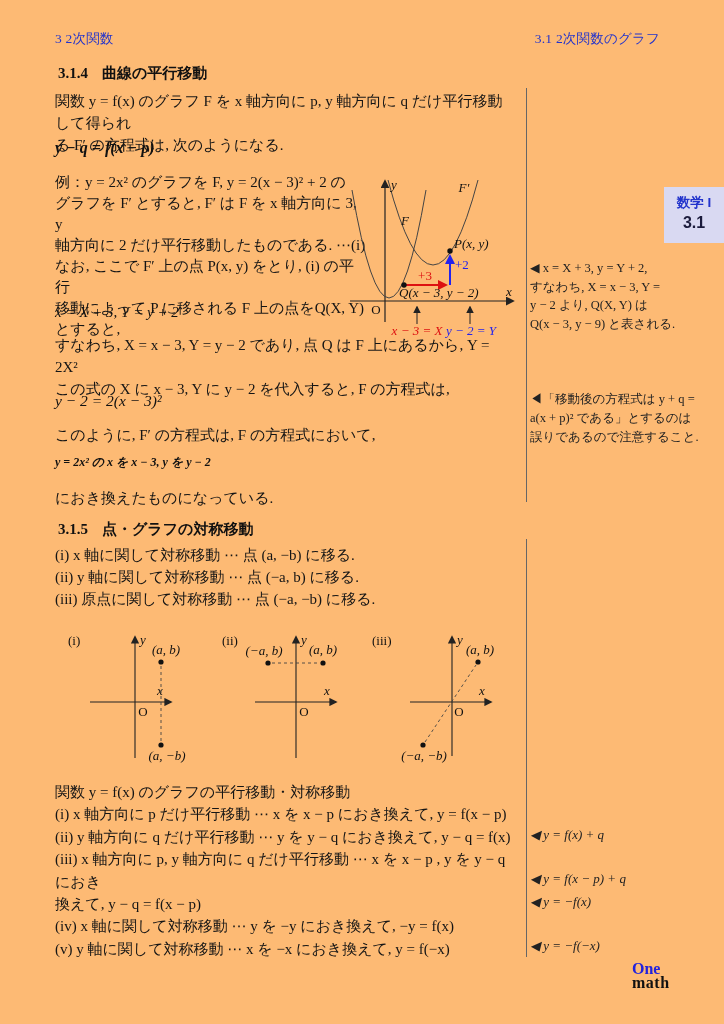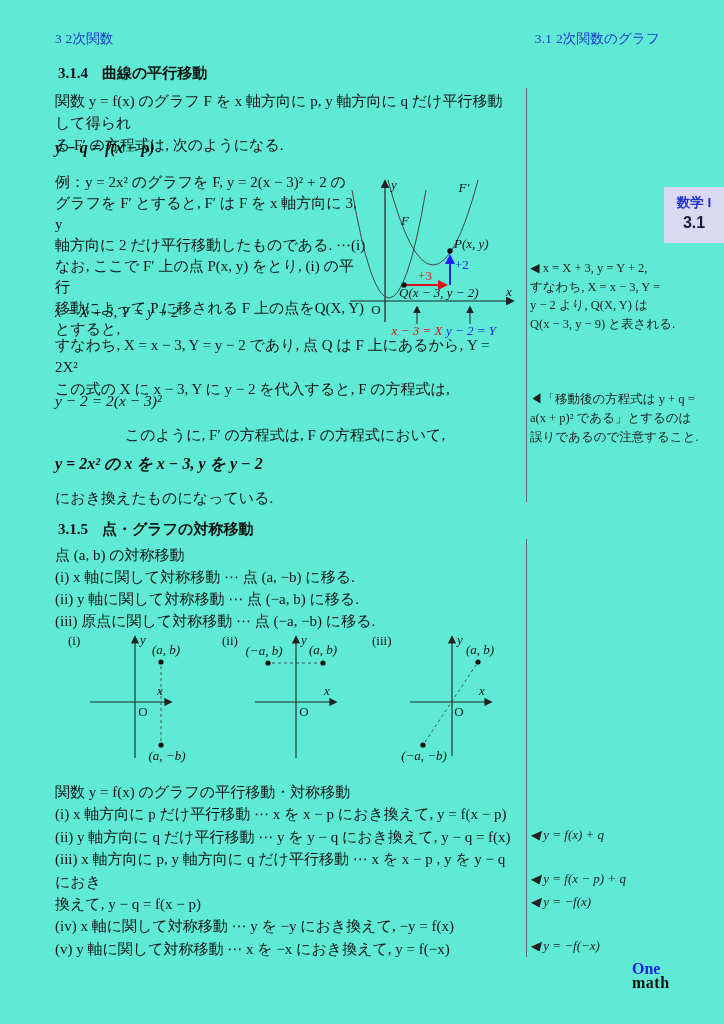--- a/index.html
+++ b/index.html
@@ -1,16 +1,16 @@
 <!DOCTYPE html>
 <html><head>
 <meta charset="utf-8">
 <style>
   html,body{margin:0;padding:0;background:#fff;}
-  .page{position:relative;width:724px;height:1024px;background:#5eead4;overflow:hidden;
+  .page{position:relative;width:724px;height:1024px;background:#fdba74;overflow:hidden;
         font-family:"Liberation Serif",serif;color:#151515;}
   .abs{position:absolute;}
   .blue{color:#2233cc;}
   .hdr{font-size:13.5px;letter-spacing:.2px;}
   .sechead{font-family:"Liberation Sans",sans-serif;font-weight:bold;font-size:15px;color:#111;}
   .sechead .num{font-family:"Liberation Serif",serif;margin-right:14px;}
   .body15{font-size:15px;line-height:22px;}
   .ex{font-size:15px;line-height:21px;width:312px;}
   .formula{font-style:italic;text-align:left;color:#111;}
   .fbold{font-weight:bold;}
@@ -103,36 +103,35 @@
     <div>すなわち, X = x − 3, Y =</div>
     <div>y − 2 より, Q(X, Y) は</div>
     <div>Q(x − 3, y − 9) と表される.</div>
   </div>
 
   <div class="abs body15" style="left:55px;top:334px;width:460px;">
     <div>すなわち, X = x − 3, Y = y − 2 であり, 点 Q は F 上にあるから, Y = 2X²</div>
     <div>この式の X に x − 3, Y に y − 2 を代入すると, F の方程式は,</div>
   </div>
   <div class="abs formula" style="left:55px;top:392px;width:458px;font-size:15.5px;">y − 2 = 2(x − 3)²</div>
-  <div class="abs body15" style="left:55px;top:424px;width:460px;text-align:center;">このように, F′ の方程式は, F の方程式において,</div>
-  <div class="abs formula fbold" style="left:55px;top:454px;width:458px;font-size:16px;">y = 2x² の x を x − 3, y を y − 2</div>
+  <div class="abs body15" style="left:55px;top:424px;width:460px;">このように, F′ の方程式は, F の方程式において,</div>
+  <div class="abs formula fbold" style="left:55px;top:454px;width:458px;font-size:12px;">y = 2x² の x を x − 3, y を y − 2</div>
   <div class="abs body15" style="left:55px;top:487px;width:460px;">におき換えたものになっている.</div>
 
   <div class="abs note" style="left:530px;top:390px;line-height:19px;">
     <div>◀「移動後の方程式は y + q =</div>
     <div>a(x + p)² である」とするのは</div>
     <div>誤りであるので注意すること.</div>
   </div>
 
   <div class="abs sechead" style="left:58px;top:520px;">
     <span class="num">3.1.5</span><span>点・グラフの対称移動</span>
   </div>
 
   <div class="abs body15" style="left:55px;top:544px;width:460px;">
-    <div>点 (a, b) の対称移動</div>
     <div>(i) x 軸に関して対称移動 ⋯ 点 (a, −b) に移る.</div>
     <div>(ii) y 軸に関して対称移動 ⋯ 点 (−a, b) に移る.</div>
     <div>(iii) 原点に関して対称移動 ⋯ 点 (−a, −b) に移る.</div>
   </div>
 
   <svg class="abs" style="left:50px;top:628px;" width="462" height="150" viewBox="0 0 462 150">
     <defs>
       <marker id="ah2" viewBox="0 0 10 10" refX="8" refY="5" markerWidth="7.5" markerHeight="7.5" orient="auto-start-reverse">
         <path d="M0,0 L10,5 L0,10 z" fill="#222"></path>
       </marker>

